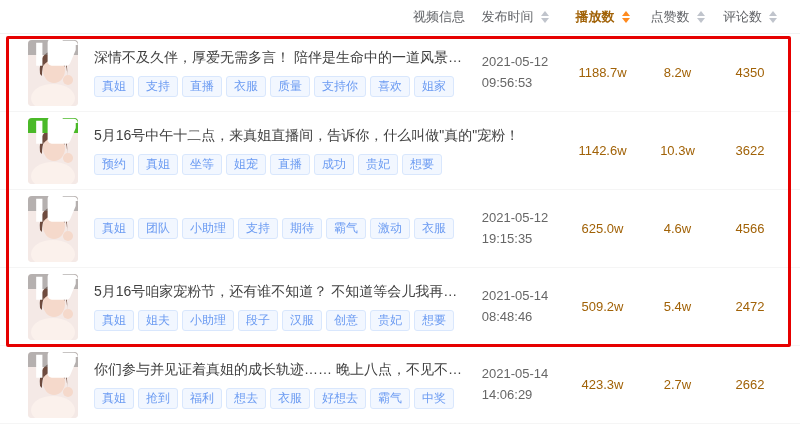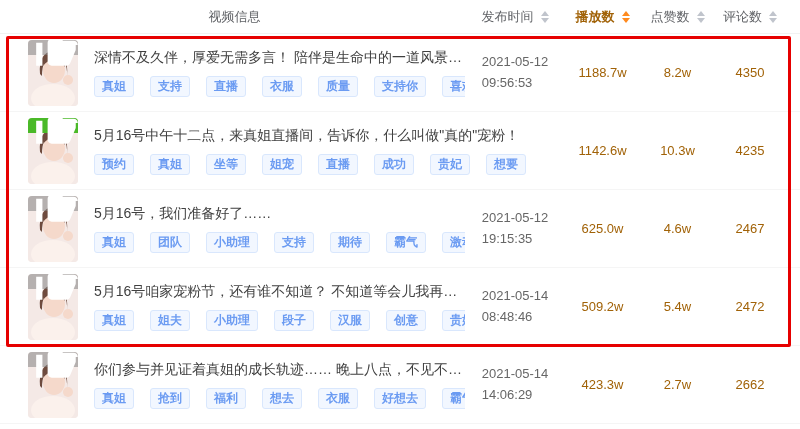--- a/index.html
+++ b/index.html
@@ -14,21 +14,21 @@
 
   
   .thead {
     display:flex; align-items:center;
     height:34px;
     padding-right:15px;
     border-bottom:1px solid #f2f2f2;
     font-size:13px; color:#606266;
   }
   .th-label { display:inline-flex; align-items:center; gap:4px; cursor:pointer; }
-  .col-info { flex:1; padding-left:4px; text-align:center; }
+  .col-info { flex:1; padding-left:4px; text-align:right; }
   .col-time { width:100px; text-align:center; }
   .col-plays { width:75px; text-align:center; }
   .col-likes { width:75px; text-align:center; }
   .col-comments { width:70px; text-align:center; }
   .col-time, .col-plays, .col-likes, .col-comments { display:flex; justify-content:center; }
   .th-plays { color:#a16207; font-weight:bold; }
 
   .sort { display:inline-flex; flex-direction:column; gap:2px; margin-left:3px; }
   .caret-up   { width:0;height:0;border-left:4px solid transparent;border-right:4px solid transparent;border-bottom:5px solid #c0c4cc; }
   .caret-down { width:0;height:0;border-left:4px solid transparent;border-right:4px solid transparent;border-top:5px solid #c0c4cc; }
@@ -60,21 +60,21 @@
   .badge-gray  { background:rgba(130,130,130,0.55); }
   .badge-green { background:#4ab928; }
   .thumb-icon { display:inline-flex; }
 
   .info-text { min-width:0; flex:1; }
   .row-title {
     font-size:14px; color:#404040;
     white-space:nowrap; overflow:hidden; text-overflow:ellipsis;
     margin-bottom:9px; cursor:pointer;
   }
-  .tag-list { display:flex; gap:16px; flex-wrap:nowrap; overflow:hidden;font-weight:bold; }
+  .tag-list { display:flex; gap:4px; flex-wrap:nowrap; overflow:hidden; }
   .tag {
     font-size:12px; color:#6b9bf2;
     background:#f2f7ff; border:1px solid #d9e7fd;
     border-radius:3px; padding:1px 7px;
     white-space:nowrap; cursor:pointer;
   }
 
   .cell-time { font-size:13px; color:#666; }
   .cell-time .dt-block { display:inline-block; text-align:left; line-height:1.55; }
   .cell-metric { font-size:13px; color:#a16207; }
@@ -223,21 +223,21 @@
             </div>
       </div>
     </div>
     <div class="col-plays cell-metric">
       <span>1142.6w</span>
     </div>
     <div class="col-likes cell-metric">
       <span>10.3w</span>
     </div>
     <div class="col-comments cell-metric">
-      <span>4235</span>
+      <span>3622</span>
     </div>
   </div>
 
   <div class="trow">
     <div class="cell-info">
       <div class="thumb">
         <svg viewBox="0 0 50 66">
           <rect width="50" height="66" fill="#f4e9e6"></rect>
           <ellipse cx="25" cy="58" rx="22" ry="14" fill="#fbf1ec"></ellipse>
           <path d="M12 34 Q10 12 26 11 Q41 12 39 36 Q40 18 26 16 Q14 17 14 36 Z" fill="#6e4b3e"></path>
@@ -248,21 +248,20 @@
         <div class="score-badge badge-gray">
           <span class="thumb-icon">
             <svg width="9" height="9" viewBox="0 0 24 24" fill="#fff">
                   <path d="M2 10h3v11H2zM22 11c0-1.1-.9-2-2-2h-5.3l.9-4.3c.1-.5-.1-1-.5-1.4L14 2 8 8.6c-.3.4-.5.9-.5 1.4v9c0 1.1.9 2 2 2h7c.8 0 1.5-.5 1.8-1.2l2.6-6.1c.1-.2.1-.5.1-.7v-2z"></path>
                 </svg>
           </span>
 
         </div>
       </div>
       <div class="info-text">
-        <div class="row-title">5月16号，我们准备好了……</div>
         <div class="tag-list">
               <span class="tag">真姐</span>
               <span class="tag">团队</span>
               <span class="tag">小助理</span>
               <span class="tag">支持</span>
               <span class="tag">期待</span>
               <span class="tag">霸气</span>
               <span class="tag">激动</span>
               <span class="tag">衣服</span>
             </div>
@@ -274,21 +273,21 @@
         <span>19:15:35</span>
       </span>
     </div>
     <div class="col-plays cell-metric">
       <span>625.0w</span>
     </div>
     <div class="col-likes cell-metric">
       <span>4.6w</span>
     </div>
     <div class="col-comments cell-metric">
-      <span>2467</span>
+      <span>4566</span>
     </div>
   </div>
 
   <div class="trow">
     <div class="cell-info">
       <div class="thumb">
         <svg viewBox="0 0 50 66">
           <rect width="50" height="66" fill="#f4e9e6"></rect>
           <ellipse cx="25" cy="58" rx="22" ry="14" fill="#fbf1ec"></ellipse>
           <path d="M12 34 Q10 12 26 11 Q41 12 39 36 Q40 18 26 16 Q14 17 14 36 Z" fill="#6e4b3e"></path>

